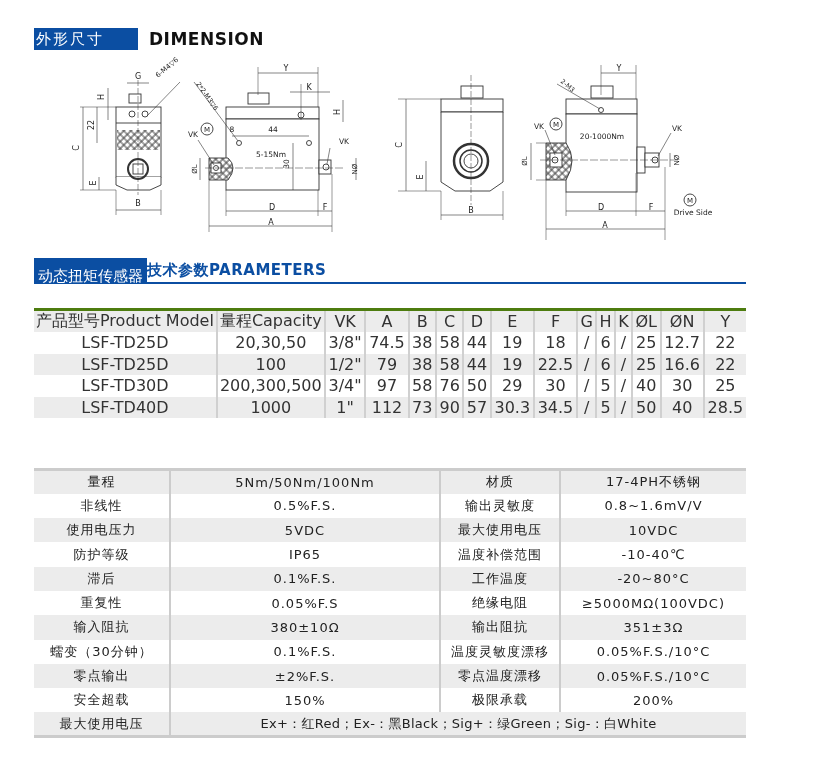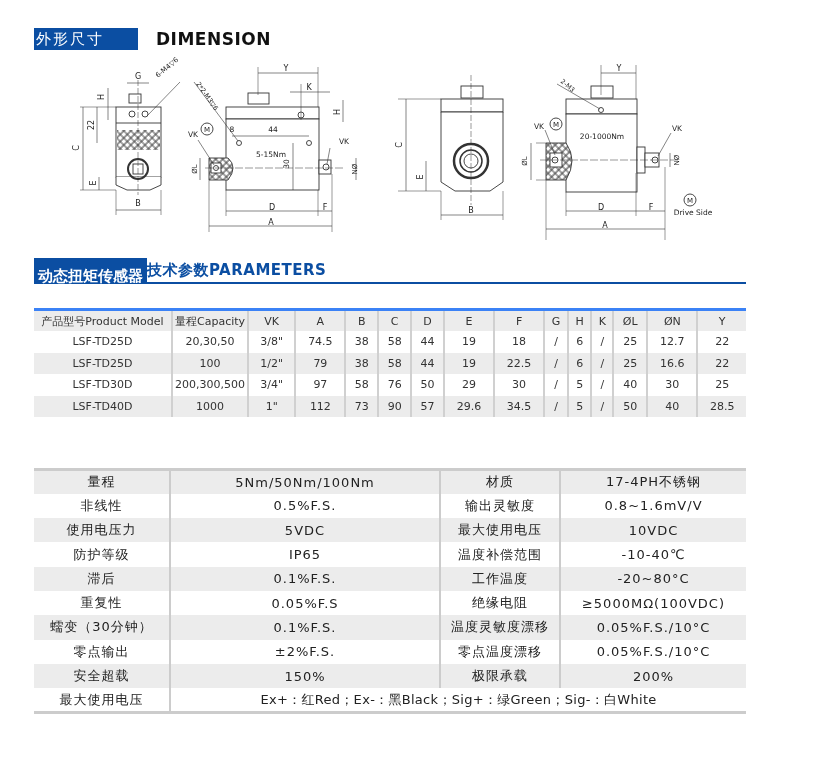--- a/index.html
+++ b/index.html
@@ -1,26 +1,26 @@
 <!DOCTYPE html>
 <html><head>
 <meta charset="utf-8">
 <style>
   * { box-sizing: border-box; margin: 0; padding: 0; }
   body { width: 820px; height: 762px; background: #ffffff; font-family: "DejaVu Sans", sans-serif; color: #222; position: relative; overflow: hidden; }
   .dim-header { position: absolute; left: 34px; top: 28px; height: 22px; display: flex; align-items: center; }
   .dim-badge { background: #0b4ea2; color: #fff; font-size: 15px; padding: 0 2px; height: 22px; line-height: 22px; width: 104px; letter-spacing: 2px; }
-  .dim-title { margin-left: 18px; font-size: 17px; font-weight: bold; color: #111; letter-spacing: 0.5px; }
+  .dim-title { margin-left: 11px; font-size: 17px; font-weight: bold; color: #111; letter-spacing: 0.5px; }
   .drawing { position: absolute; left: 0; top: 52px; width: 820px; height: 200px; }
   .drawing svg text { font-family: "DejaVu Sans", sans-serif; fill: #222; }
   .param-header { position: absolute; left: 34px; top: 260px; width: 712px; height: 24px; border-bottom: 2px solid #0b4ea2; display: flex; align-items: flex-end; }
-  .param-badge { background: #0b4ea2; color: #fff; font-size: 15px; font-weight: bold; height: 24px; line-height: 24px; padding: 6px 4px; white-space: nowrap; }
+  .param-badge { background: #0b4ea2; color: #fff; font-size: 15px; font-weight: normal; height: 24px; line-height: 24px; padding: 6px 4px; white-space: nowrap; }
   .param-title { color: #0b4ea2; font-size: 15px; font-weight: bold; line-height: 24px; letter-spacing: 0.5px; white-space: nowrap; }
   table { border-collapse: collapse; position: absolute; }
-  .models { left: 34px; top: 308px; width: 712px; border-top: 3px solid #3b82f6; font-size: 11px; }
+  .models { left: 34px; top: 308px; width: 712px; border-top: 3px solid #4d7c0f; font-size: 16px; }
   .models td, .models th { height: 21.5px; text-align: center; border-left: 2px solid #d0d0d0; font-weight: normal; padding: 0 2px; white-space: nowrap; color: #333; }
   .models tr > *:first-child { border-left: none; }
   .models tr:nth-child(odd) { background: #ececec; }
   .models tr:nth-child(even) { background: #ffffff; }
   .specs { left: 34px; top: 468px; width: 712px; border-top: 3px solid #ccc; border-bottom: 3px solid #ccc; font-size: 13px; }
   .specs td { height: 24.3px; text-align: center; color: #222; white-space: nowrap; letter-spacing: 1px; }
   .specs tr:nth-child(odd) { background: #ececec; }
   .specs tr:nth-child(even) { background: #ffffff; }
   .specs td.c1 { width: 136px; border-right: 2px solid #ccc; }
   .specs td.c2 { width: 270px; }
@@ -273,21 +273,21 @@
     <td>25</td>
   </tr>
   <tr>
     <td>LSF-TD40D</td>
     <td>1000</td>
     <td>1"</td>
     <td>112</td>
     <td>73</td>
     <td>90</td>
     <td>57</td>
-    <td>29.6</td>
+    <td>30.3</td>
     <td>34.5</td>
     <td>/</td>
     <td>5</td>
     <td>/</td>
     <td>50</td>
     <td>40</td>
     <td>28.5</td>
   </tr>
 </tbody>
   </table>
@@ -324,20 +324,26 @@
     <td class="c3">工作温度</td>
     <td class="c4">-20~80°C</td>
   </tr>
   <tr>
     <td class="c1">重复性</td>
     <td class="c2">0.05%F.S</td>
     <td class="c3">绝缘电阻</td>
     <td class="c4">≥5000MΩ(100VDC)</td>
   </tr>
   <tr>
+    <td class="c1">输入阻抗</td>
+    <td class="c2">380±10Ω</td>
+    <td class="c3">输出阻抗</td>
+    <td class="c4">351±3Ω</td>
+  </tr>
+  <tr>
     <td class="c1">蠕变（30分钟）</td>
     <td class="c2">0.1%F.S.</td>
     <td class="c3">温度灵敏度漂移</td>
     <td class="c4">0.05%F.S./10°C</td>
   </tr>
   <tr>
     <td class="c1">零点输出</td>
     <td class="c2">±2%F.S.</td>
     <td class="c3">零点温度漂移</td>
     <td class="c4">0.05%F.S./10°C</td>

